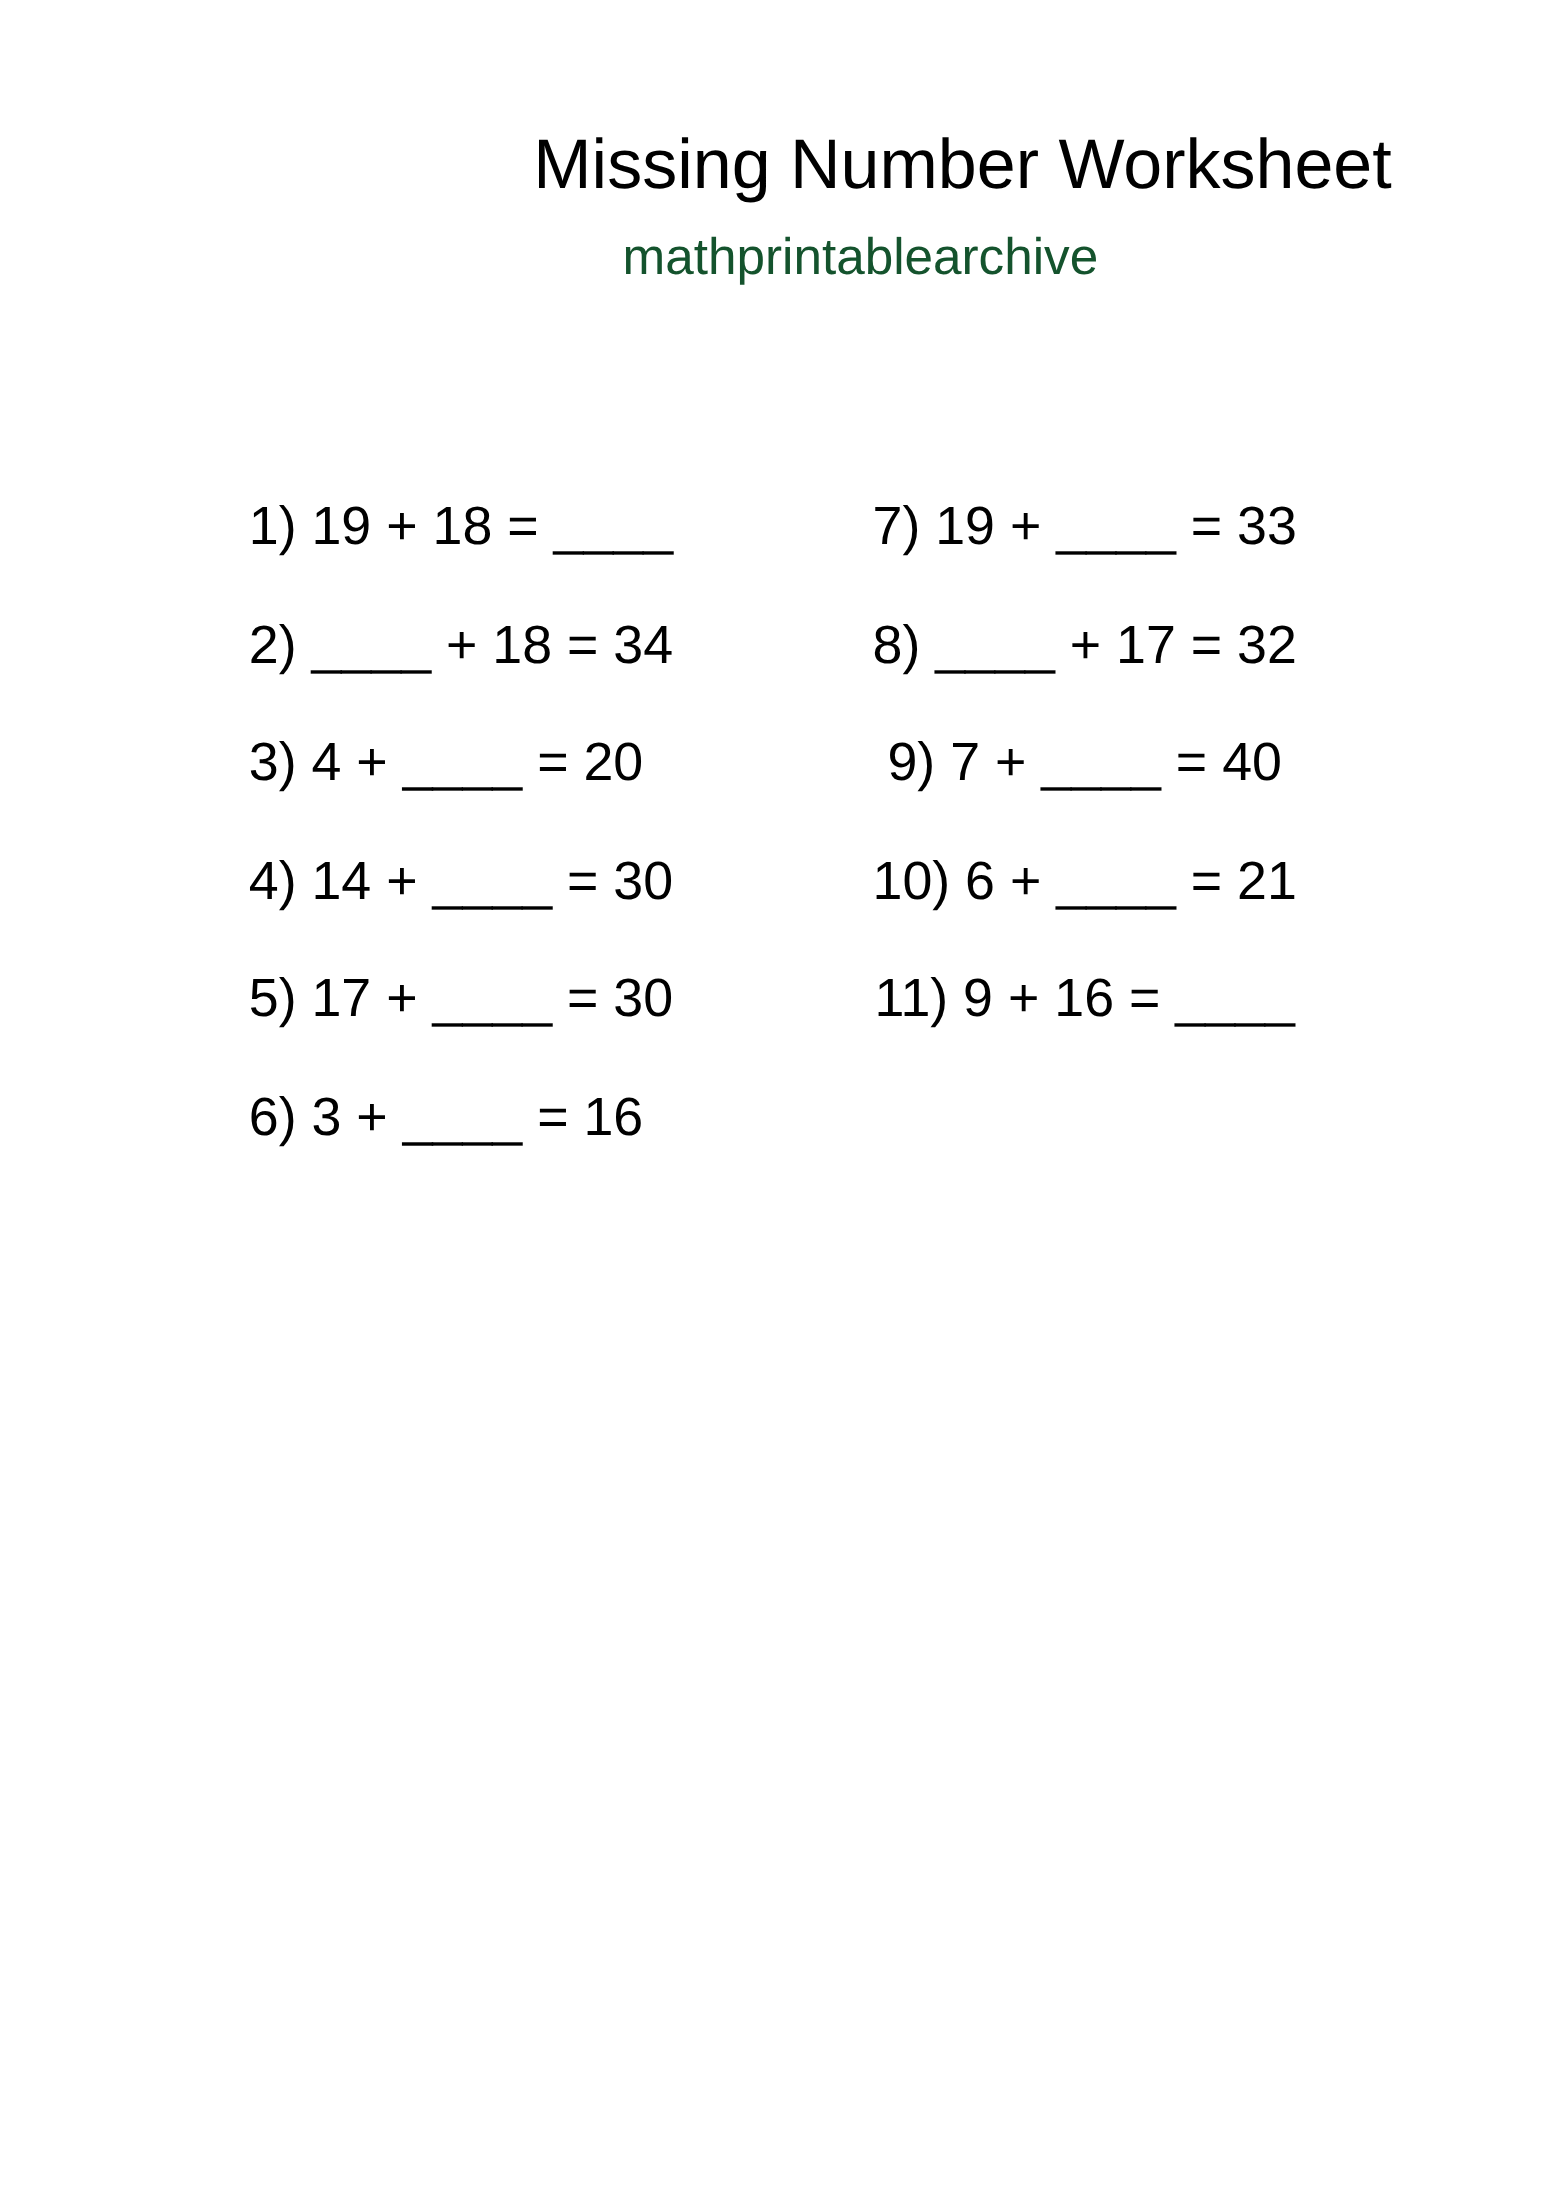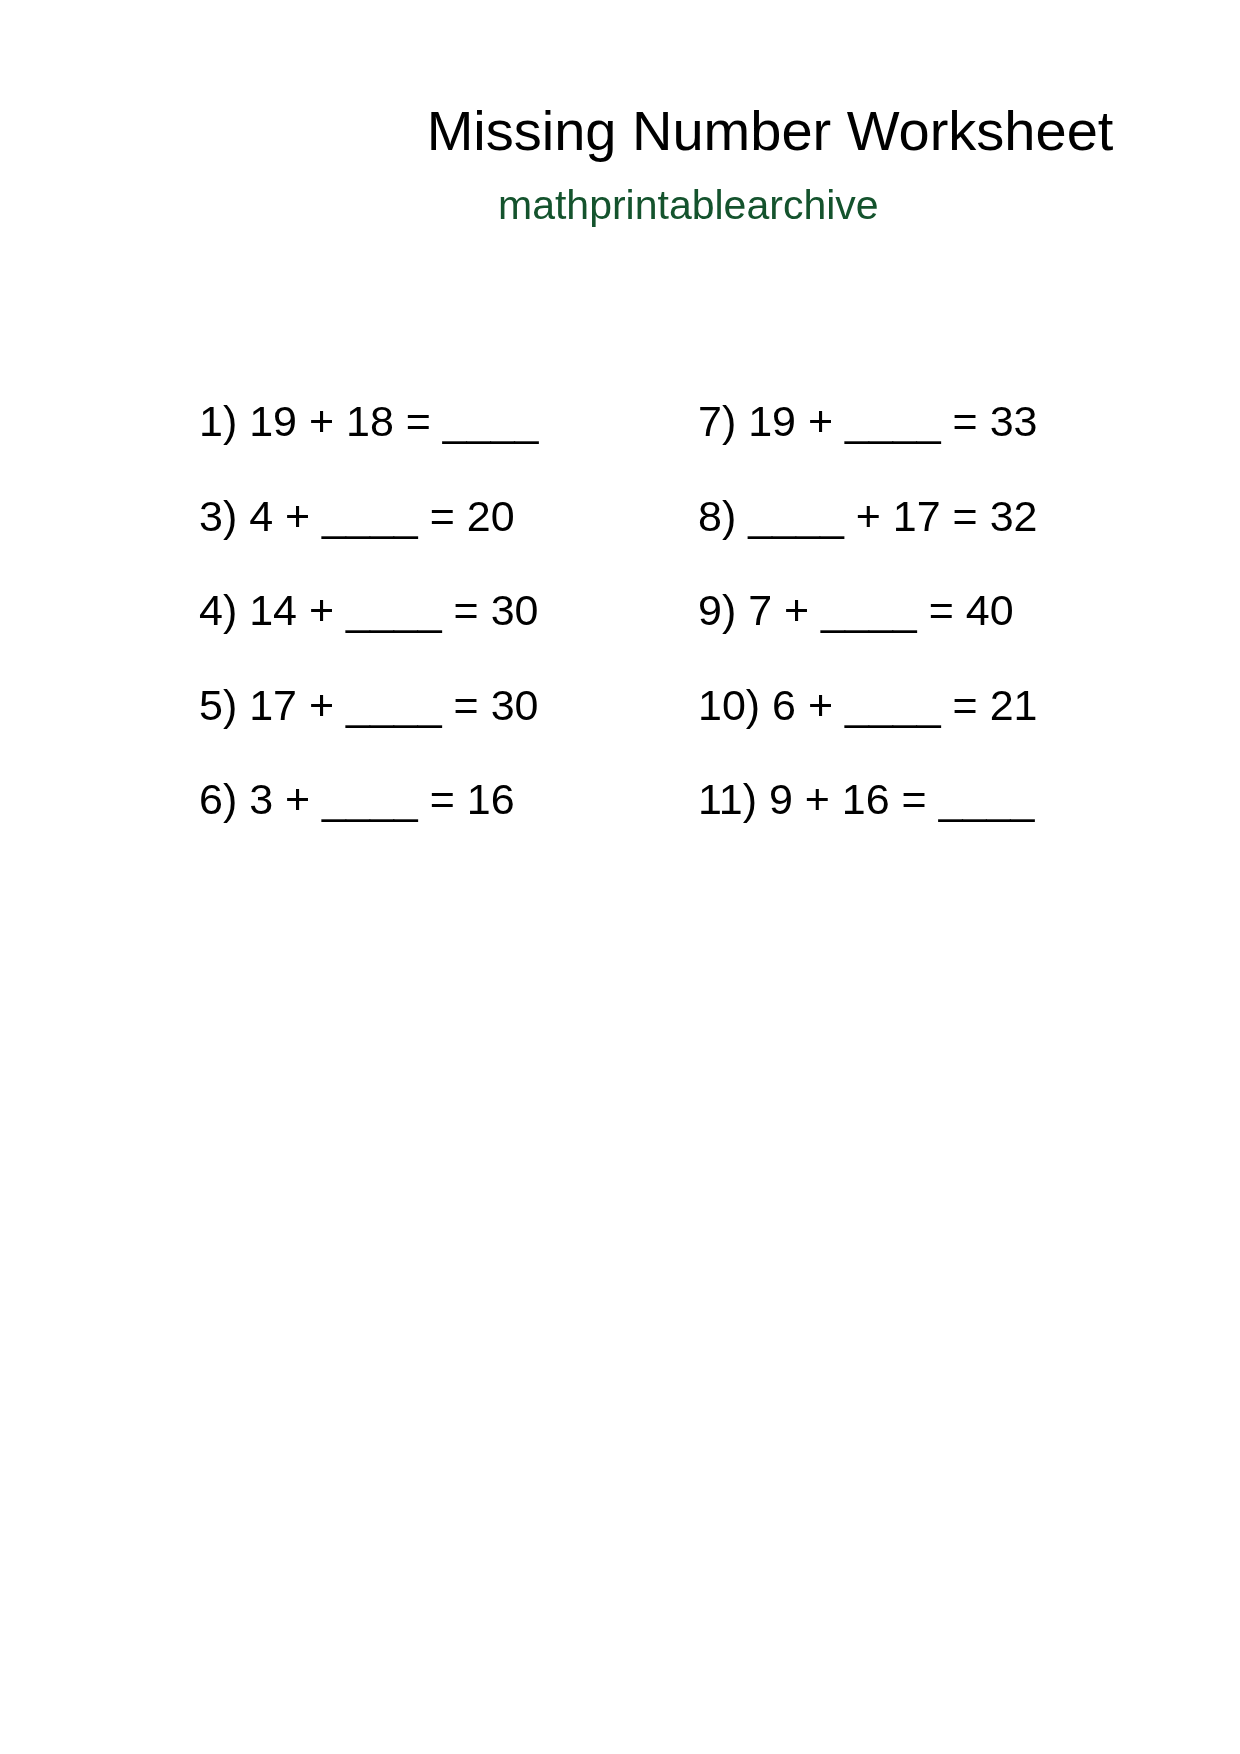--- a/index.html
+++ b/index.html
@@ -35,36 +35,37 @@
       line-height: 50px;
       color: #14532d;
       white-space: nowrap;
     }
     .col {
       position: absolute;
       top: 368px;
       margin-top: 28px;
     }
     .col-left { left: 199px; }
-    .col-right { left: 698px; }
+    .col-right { left: 698px; text-align: center; }
     .problem {
       height: 94.6px;
       font-size: 43px;
       line-height: 50px;
       white-space: nowrap;
     }
   </style>
 </head>
 <body>
 
 <div class="title">Missing Number Worksheet</div>
 <div class="subtitle">mathprintablearchive</div>
 
 <div class="col col-left">
   <div class="problem">1) 19 + 18 = ____</div>
+  <div class="problem">2) ____ + 18 = 34</div>
   <div class="problem">3) 4 + ____ = 20</div>
   <div class="problem">4) 14 + ____ = 30</div>
   <div class="problem">5) 17 + ____ = 30</div>
   <div class="problem">6) 3 + ____ = 16</div>
 </div>
 
 <div class="col col-right">
   <div class="problem">7) 19 + ____ = 33</div>
   <div class="problem">8) ____ + 17 = 32</div>
   <div class="problem">9) 7 + ____ = 40</div>

